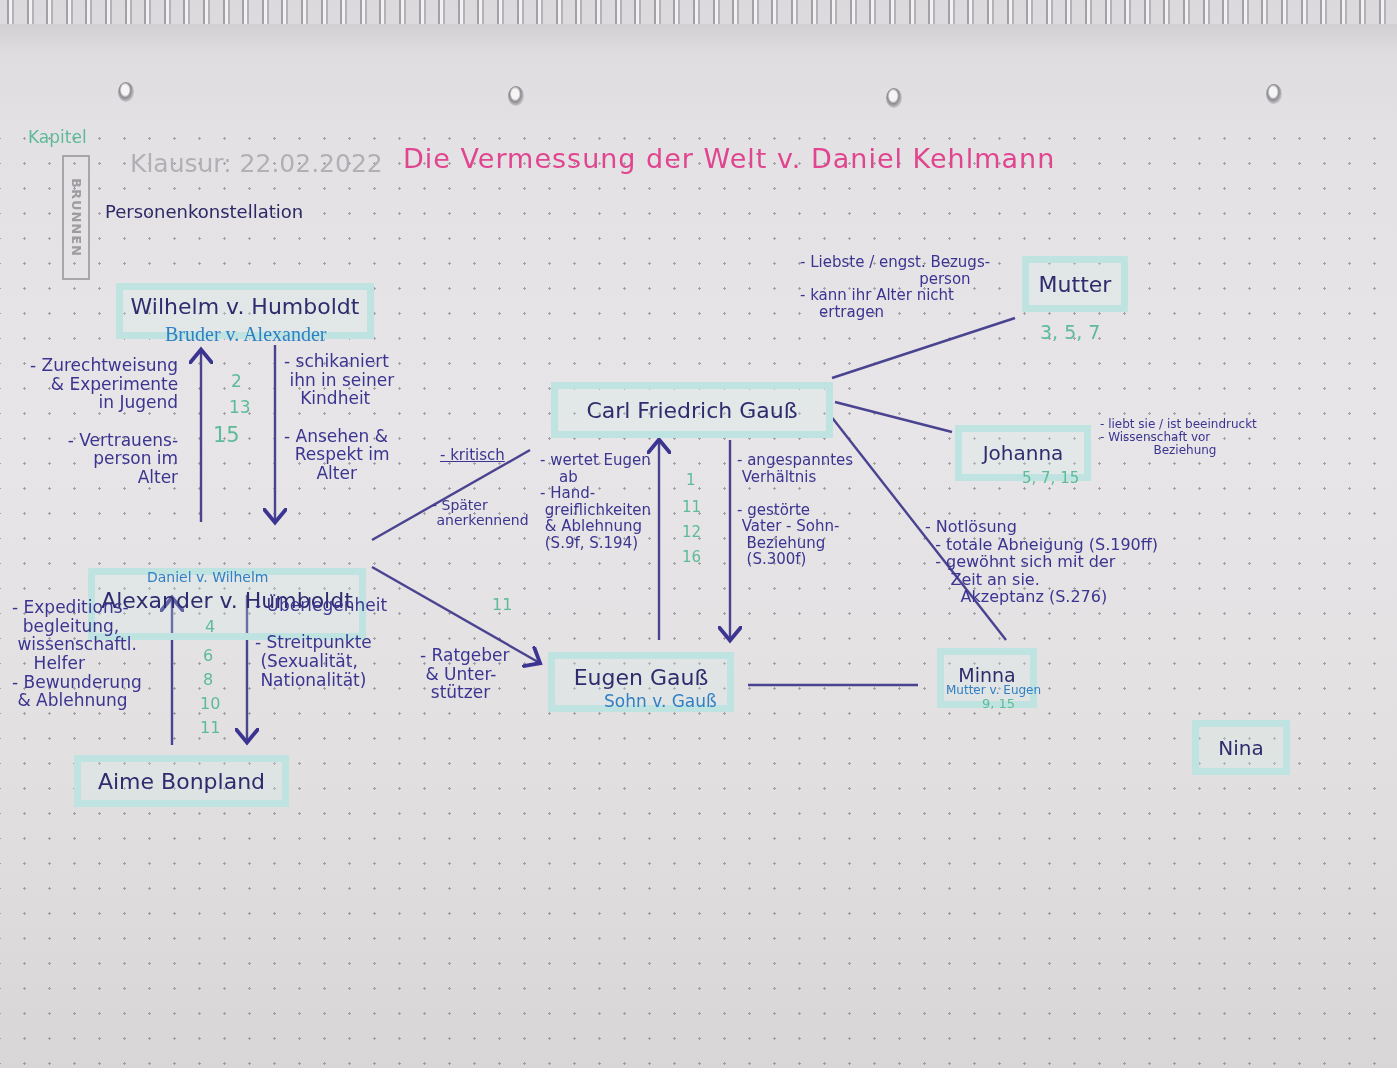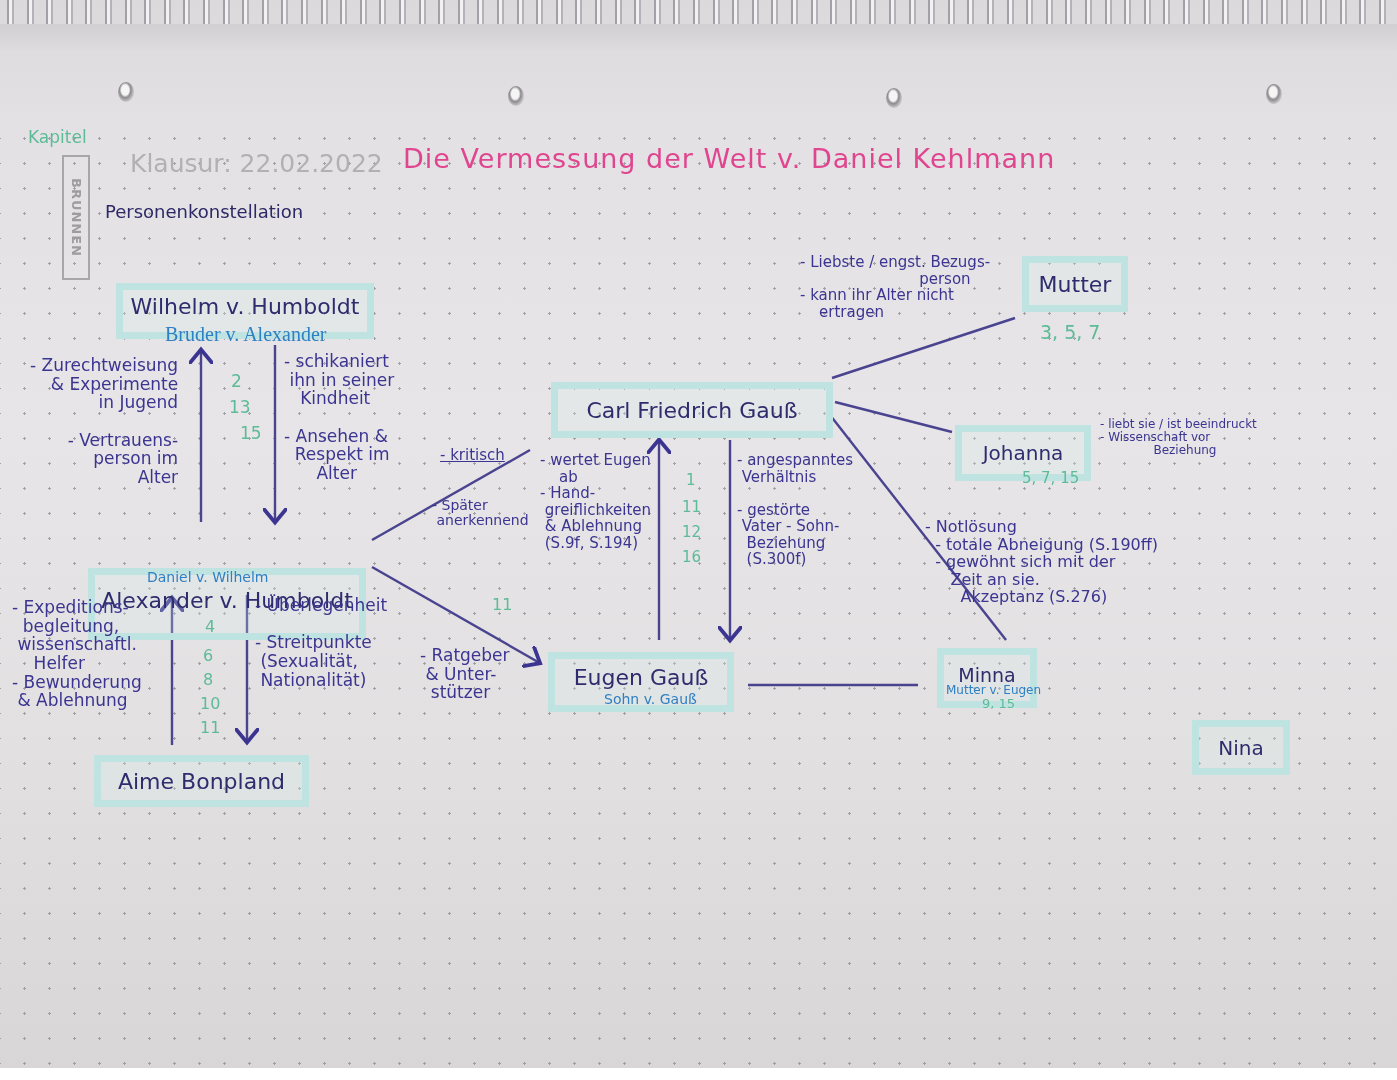--- a/index.html
+++ b/index.html
@@ -115,21 +115,21 @@
       Alter</div>
   <div class="hw ink" style="left:284px;top:352px;font-size:17px;">- schikaniert
  ihn in seiner
    Kindheit
 
 - Ansehen &amp;
   Respekt im
       Alter</div>
   <div class="hw ink-green" style="left:231px;top:372px;font-size:17px;">2</div>
   <div class="hw ink-green" style="left:229px;top:398px;font-size:17px;">13</div>
-  <div class="hw ink-green" style="left:240px;top:424px;font-size:17px;">15</div>
+  <div class="hw ink-green" style="left:213px;top:424px;font-size:21px;">15</div>
 
   <div class="box" style="left:88px;top:528px;width:278px;height:72px;margin-top:40px;">
     <span class="name" style="margin-top:-8px;">Alexander v. Humboldt</span>
   </div>
   <div class="hw ink-light" style="left:147px;top:570px;font-size:14px;">Daniel v. Wilhelm</div>
 
   <div class="hw ink" style="left:12px;top:598px;font-size:17px;">- Expeditions-
   begleitung,
  wissenschaftl.
     Helfer
@@ -139,21 +139,21 @@
 
 - Streitpunkte
  (Sexualität,
  Nationalität)</div>
   <div class="hw ink-green" style="left:205px;top:618px;font-size:16px;">4</div>
   <div class="hw ink-green" style="left:203px;top:647px;font-size:16px;">6</div>
   <div class="hw ink-green" style="left:203px;top:671px;font-size:16px;">8</div>
   <div class="hw ink-green" style="left:200px;top:695px;font-size:16px;">10</div>
   <div class="hw ink-green" style="left:200px;top:719px;font-size:16px;">11</div>
 
-  <div class="box" style="left:94px;top:755px;width:215px;height:52px;">
+  <div class="box" style="left:74px;top:755px;width:215px;height:52px;">
     <span class="name">Aime Bonpland</span>
   </div>
 
   <div class="hw ink" style="left:440px;top:447px;font-size:15px;text-decoration:underline;">- kritisch</div>
   <div class="hw ink" style="left:432px;top:498px;font-size:14px;">- Später
  anerkennend</div>
   <div class="hw ink-green" style="left:492px;top:596px;font-size:16px;">11</div>
   <div class="hw ink" style="left:420px;top:646px;font-size:17px;">- Ratgeber
  &amp; Unter-
   stützer</div>
@@ -176,21 +176,21 @@
  Verhältnis
 
 - gestörte
  Vater - Sohn-
   Beziehung
   (S.300f)</div>
 
   <div class="box" style="left:548px;top:652px;width:186px;height:60px;">
     <span class="name" style="margin-top:-10px;">Eugen Gauß</span>
   </div>
-  <div class="hw ink-light" style="left:604px;top:692px;font-size:14px;">Sohn v. Gauß</div>
+  <div class="hw ink-light" style="left:604px;top:692px;font-size:17px;">Sohn v. Gauß</div>
 
   <div class="hw ink" style="left:800px;top:254px;font-size:15px;">- Liebste / engst. Bezugs-
                          person
 - kann ihr Alter nicht
     ertragen</div>
   <div class="box" style="left:1022px;top:256px;width:106px;height:56px;">
     <span class="name">Mutter</span>
   </div>
   <div class="hw ink-green" style="left:1040px;top:322px;font-size:19px;">3, 5, 7</div>
 

